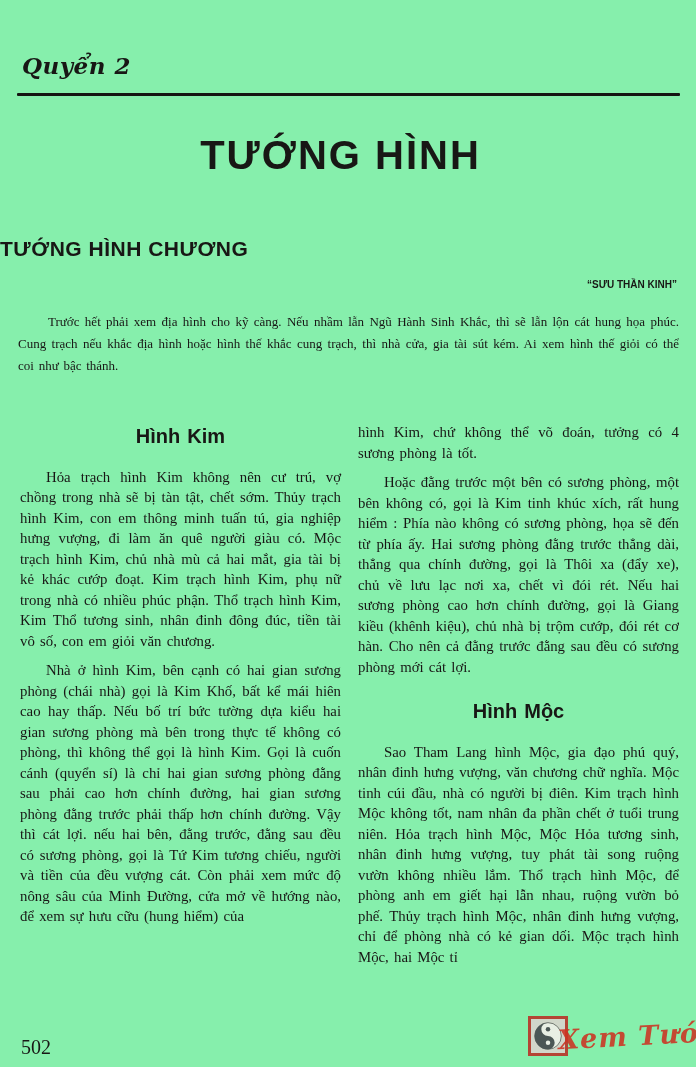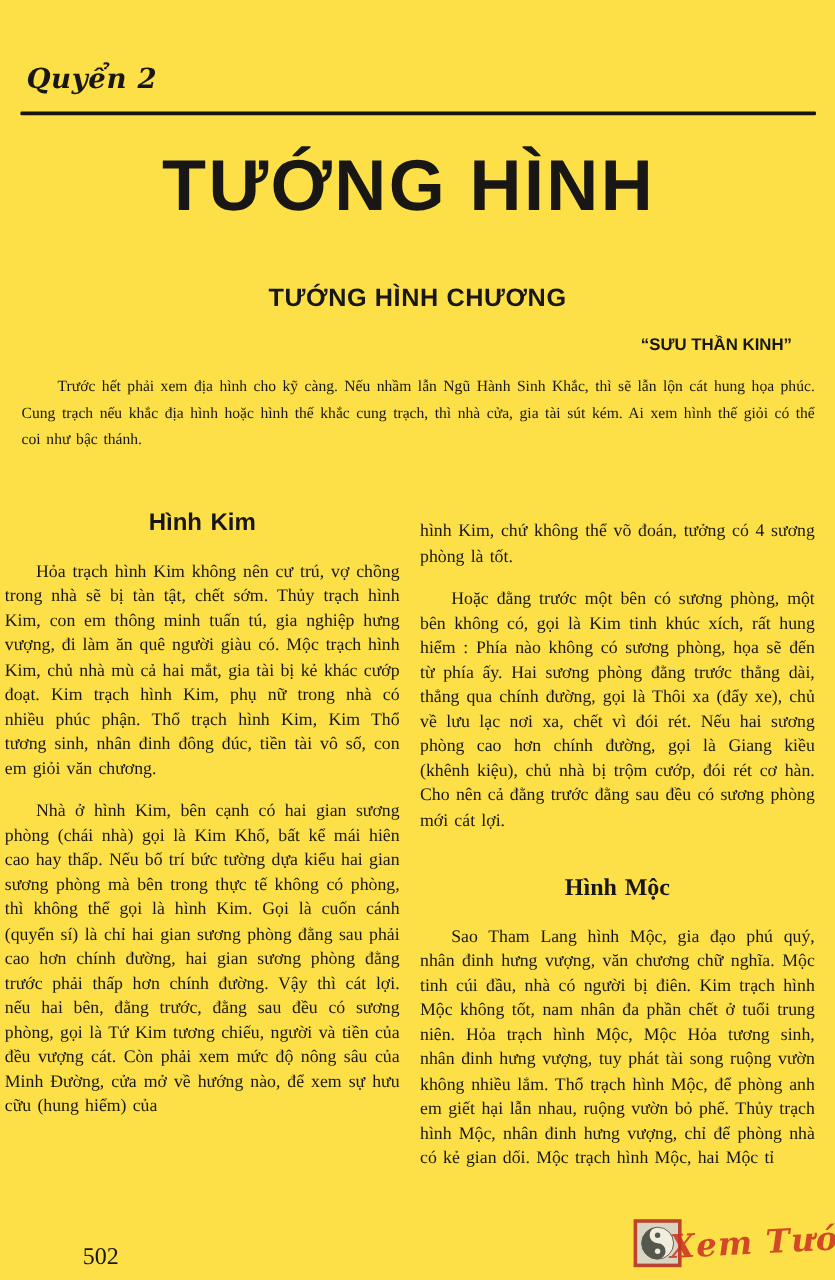--- a/index.html
+++ b/index.html
@@ -1,62 +1,62 @@
 <!DOCTYPE html>
 <html><head>
 <meta charset="utf-8">
 <style>
   html,body { margin:0; padding:0; background:#d9d9d9; }
   .page {
     position:relative; width:696px; height:1067px; margin:0 auto;
-    background:#fde047; color:#181715; overflow:hidden;
+    background:#86efac; color:#181715; overflow:hidden;
     font-family:"Liberation Serif", serif;
   }
   .volume {
     position:absolute; left:22px; top:52px;
     font-family:"DejaVu Serif", serif; font-style:italic; font-weight:700;
     font-size:23px; letter-spacing:.5px;
   }
   .rule {
     position:absolute; left:17px; right:16px; top:93px; height:3px;
     background:#151412; border-radius:1px;
   }
   .title {
     position:absolute; left:0; right:15px; top:124px; text-align:center;
     font-family:"Liberation Sans", sans-serif; font-weight:700;
-    font-size:60px; letter-spacing:2px; line-height:62px;
+    font-size:40px; letter-spacing:2px; line-height:62px;
   }
   .chapter {
-    position:absolute; left:0; right:0; top:237px; text-align:center;
+    position:absolute; left:0; right:0; top:237px; text-align:left;
     font-family:"Liberation Sans", sans-serif; font-weight:700;
     font-size:21px; letter-spacing:.5px;
   }
   .source {
-    position:absolute; right:36px; top:279px;
-    font-family:"Liberation Sans", sans-serif; font-weight:700; font-size:14px;
+    position:absolute; right:19px; top:279px;
+    font-family:"Liberation Sans", sans-serif; font-weight:700; font-size:10px;
   }
   .intro {
     position:absolute; left:18px; right:17px; top:311px;
     font-size:13px; line-height:22px; text-align:justify; text-indent:30px;
     word-spacing:1.5px;
   }
   .columns {
-    position:absolute; left:4px; right:17px; top:418px; height:614px;
+    position:absolute; left:20px; right:17px; top:418px; height:614px;
     display:flex; gap:17px; overflow:hidden;
   }
   .col { flex:1; font-size:14.8px; line-height:20.5px; text-align:justify; word-spacing:1.5px; }
-  .col p { margin:15px 0 9px; text-indent:26px; }
+  .col p { margin:4px 0 9px; text-indent:26px; }
   .col p.no-indent { text-indent:0; }
   .col-heading {
     text-align:center; font-family:"Liberation Sans", sans-serif;
     font-weight:700; font-size:20px; margin:8px 0 20px; text-indent:0;
   }
-  .col-heading.mid { margin-top:36px;font-family:Liberation Serif, serif; }
+  .col-heading.mid { margin-top:24px; }
   .page-number {
-    position:absolute; left:21px; top:1036px; font-size:20px; font-weight:400;margin-left:48px;
+    position:absolute; left:21px; top:1036px; font-size:20px; font-weight:400;
   }
   .watermark-box {
     position:absolute; left:528px; top:1016px; width:40px; height:40px;
     box-sizing:border-box; border:3px solid #b8372a; background:#d8d5cd;
     display:flex; align-items:center; justify-content:center; opacity:.92;
   }
   .watermark-text {
     position:absolute; left:558px; top:1018px; white-space:nowrap;
     font-family:"DejaVu Serif", serif; font-style:italic; font-weight:700;
     font-size:27px; color:#cc3423; transform:rotate(-3deg); opacity:.88;

